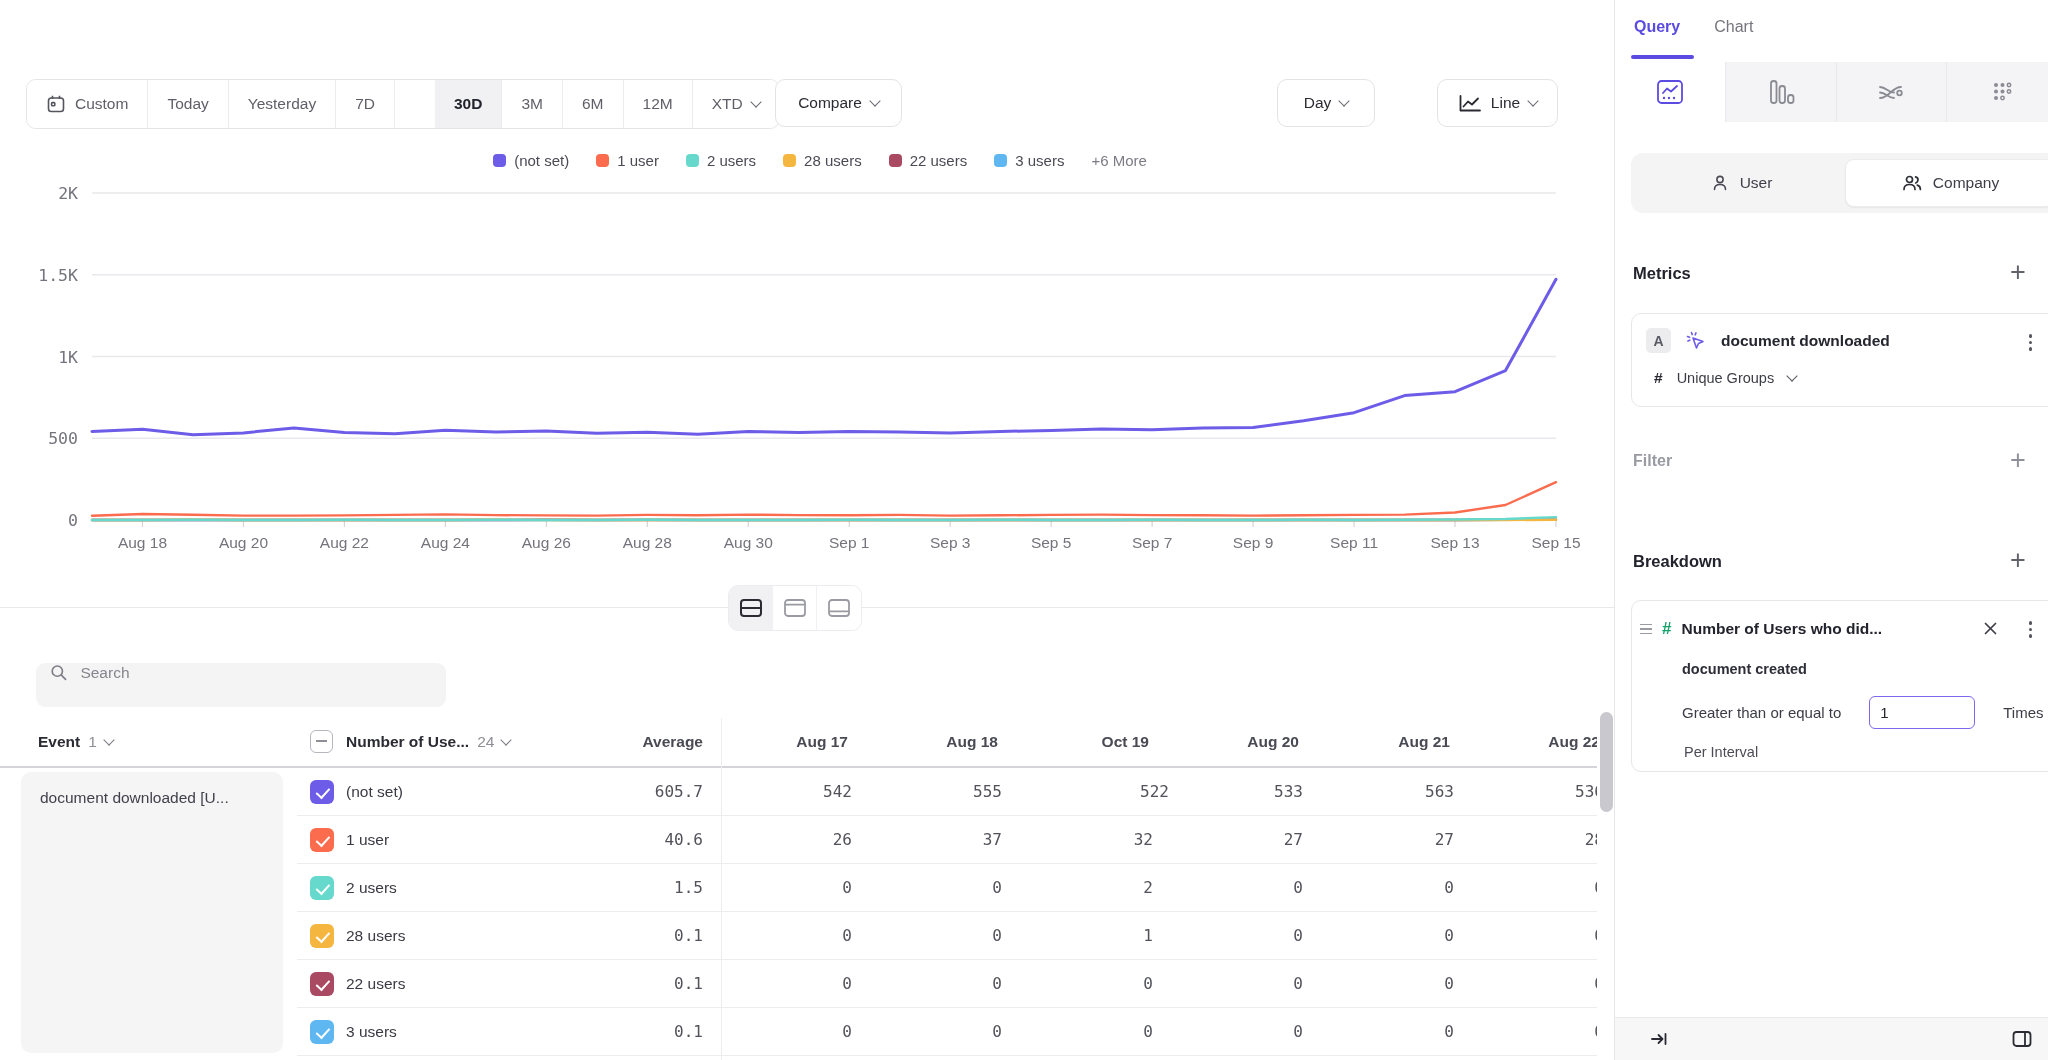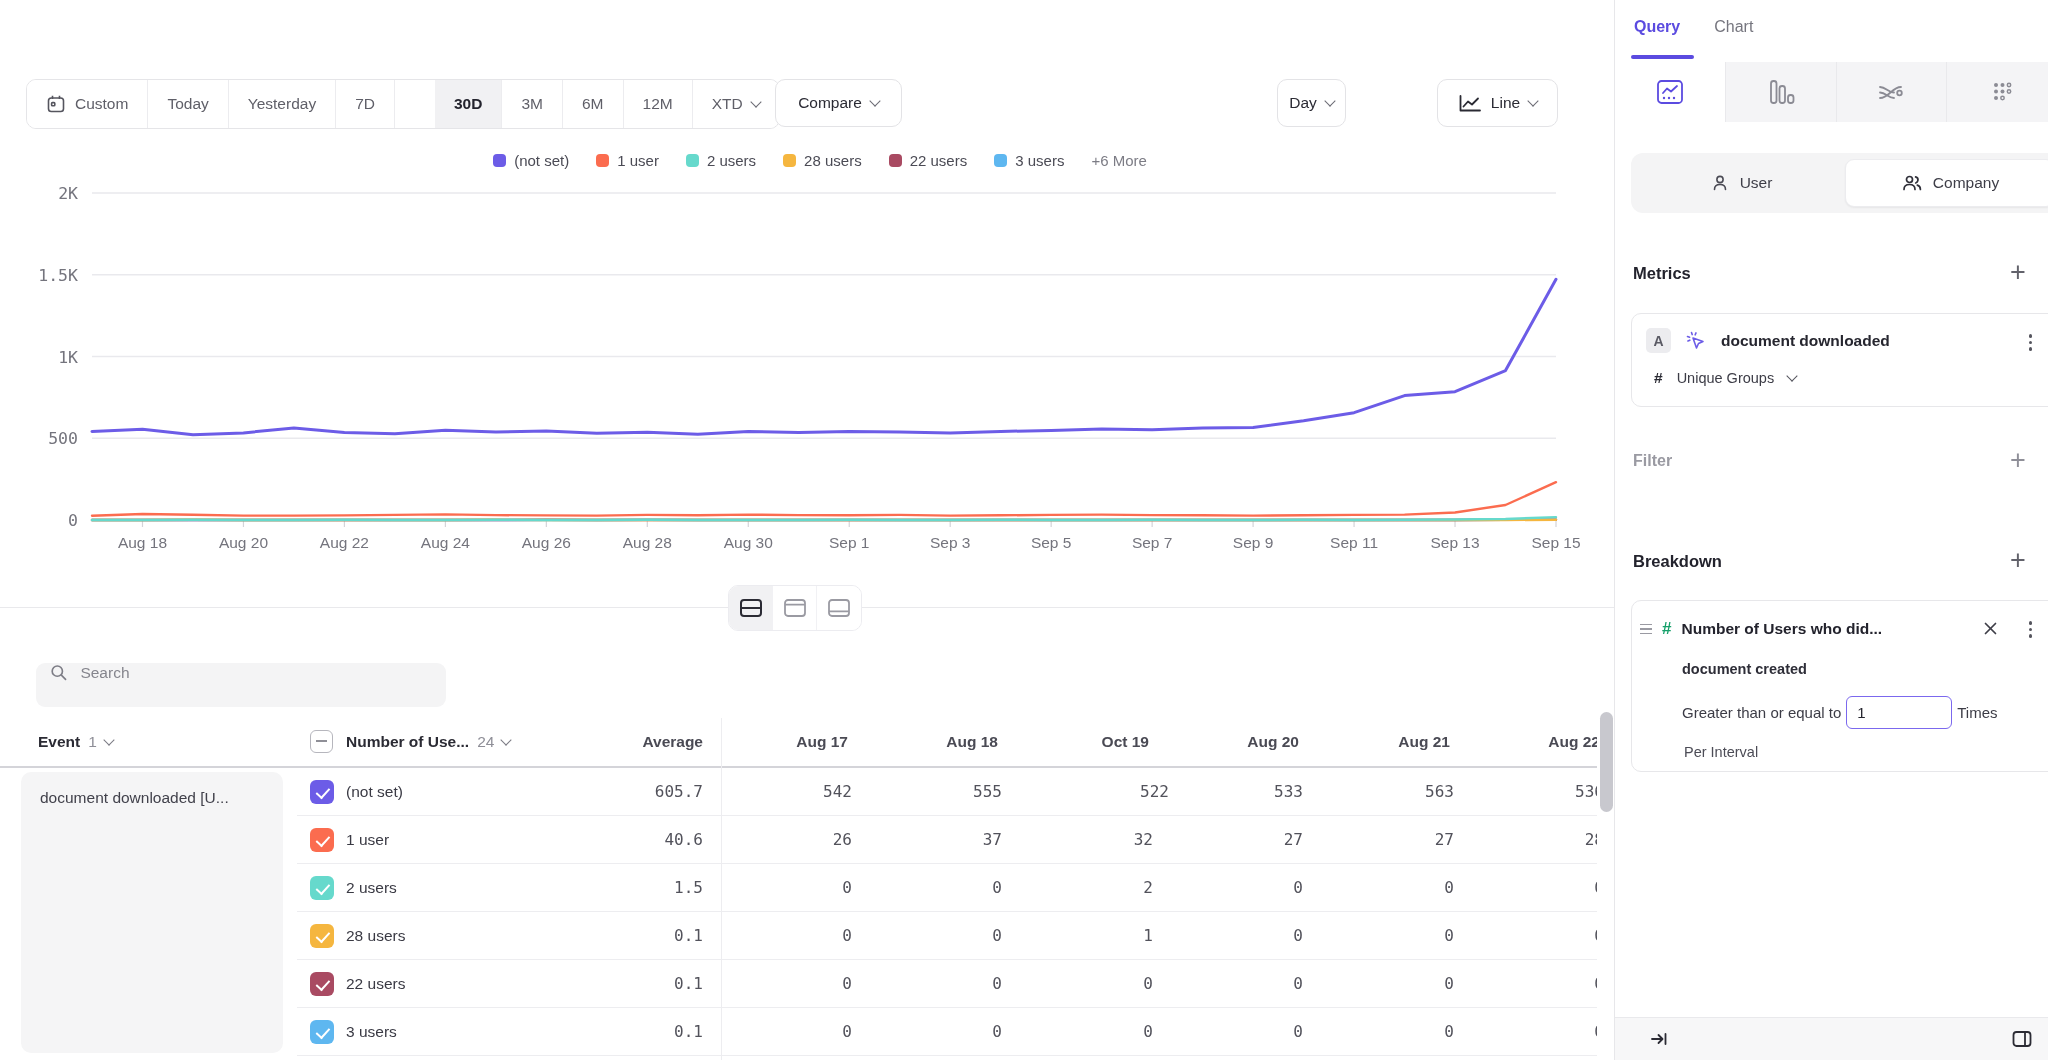--- a/index.html
+++ b/index.html
@@ -131,21 +131,21 @@
     <button class="drbtn">
       <span>XTD</span>
       <span class="chev sm"></span>
     </button>
   </div>
 
   <button class="pillbtn" style="left:775px;width:127px;">
     <span>Compare</span>
     <span class="chev sm"></span>
   </button>
-  <button class="pillbtn" style="left:1277px;width:69px;">
+  <button class="pillbtn" style="left:1277px;width:98px;">
     <span>Day</span>
     <span class="chev sm"></span>
   </button>
   <button class="pillbtn" style="left:1437px;width:121px;text-align:center;">
     <svg width="24" height="19" viewBox="0 0 24 19" fill="none" stroke="#2a2a33" stroke-width="1.8" stroke-linecap="round" stroke-linejoin="round">
       <path d="M2.5 2 V16.5 H22"></path>
       <polyline points="5.5,12.5 10,7.5 14,10.5 20,4.5"></polyline>
     </svg>
     <span>Line</span>
     <span class="chev sm"></span>
@@ -489,21 +489,21 @@
     <svg style="position:absolute;right:62px;top:20px;cursor:pointer;" width="15" height="15" viewBox="0 0 15 15" stroke="#3e3e48" stroke-width="1.7" stroke-linecap="round">
       <path d="M2.5 2.5 L12.5 12.5"></path>
         <path d="M12.5 2.5 L2.5 12.5"></path>
     </svg>
     <div class="kebab" style="position:absolute;right:26px;top:18px;">
         <i></i>
         <i></i>
         <i></i>
       </div>
     <div style="position:absolute;left:50px;top:60px;font-size:14.5px;font-weight:600;color:#2e2e38;">document created</div>
-    <div style="position:absolute;left:50px;top:95px;display:flex;align-items:center;gap:5px;">
+    <div style="position:absolute;left:50px;top:95px;display:flex;align-items:center;gap:28px;">
       <span style="font-size:15px;color:#3c3c46;">Greater than or equal to</span>
       <input class="binput" value="1" style="">
       <span style="font-size:15px;color:#3c3c46;">Times</span>
     </div>
     <div style="position:absolute;left:52px;top:143px;font-size:14.5px;color:#4c4c56;">Per Interval</div>
   </div>
 
   <div class="pfooter">
     <svg style="position:absolute;left:34px;top:12px;cursor:pointer;" width="20" height="18" viewBox="0 0 20 18" fill="none" stroke="#2b2b34" stroke-width="1.8" stroke-linecap="round" stroke-linejoin="round">
       <path d="M3 9 H13"></path>

